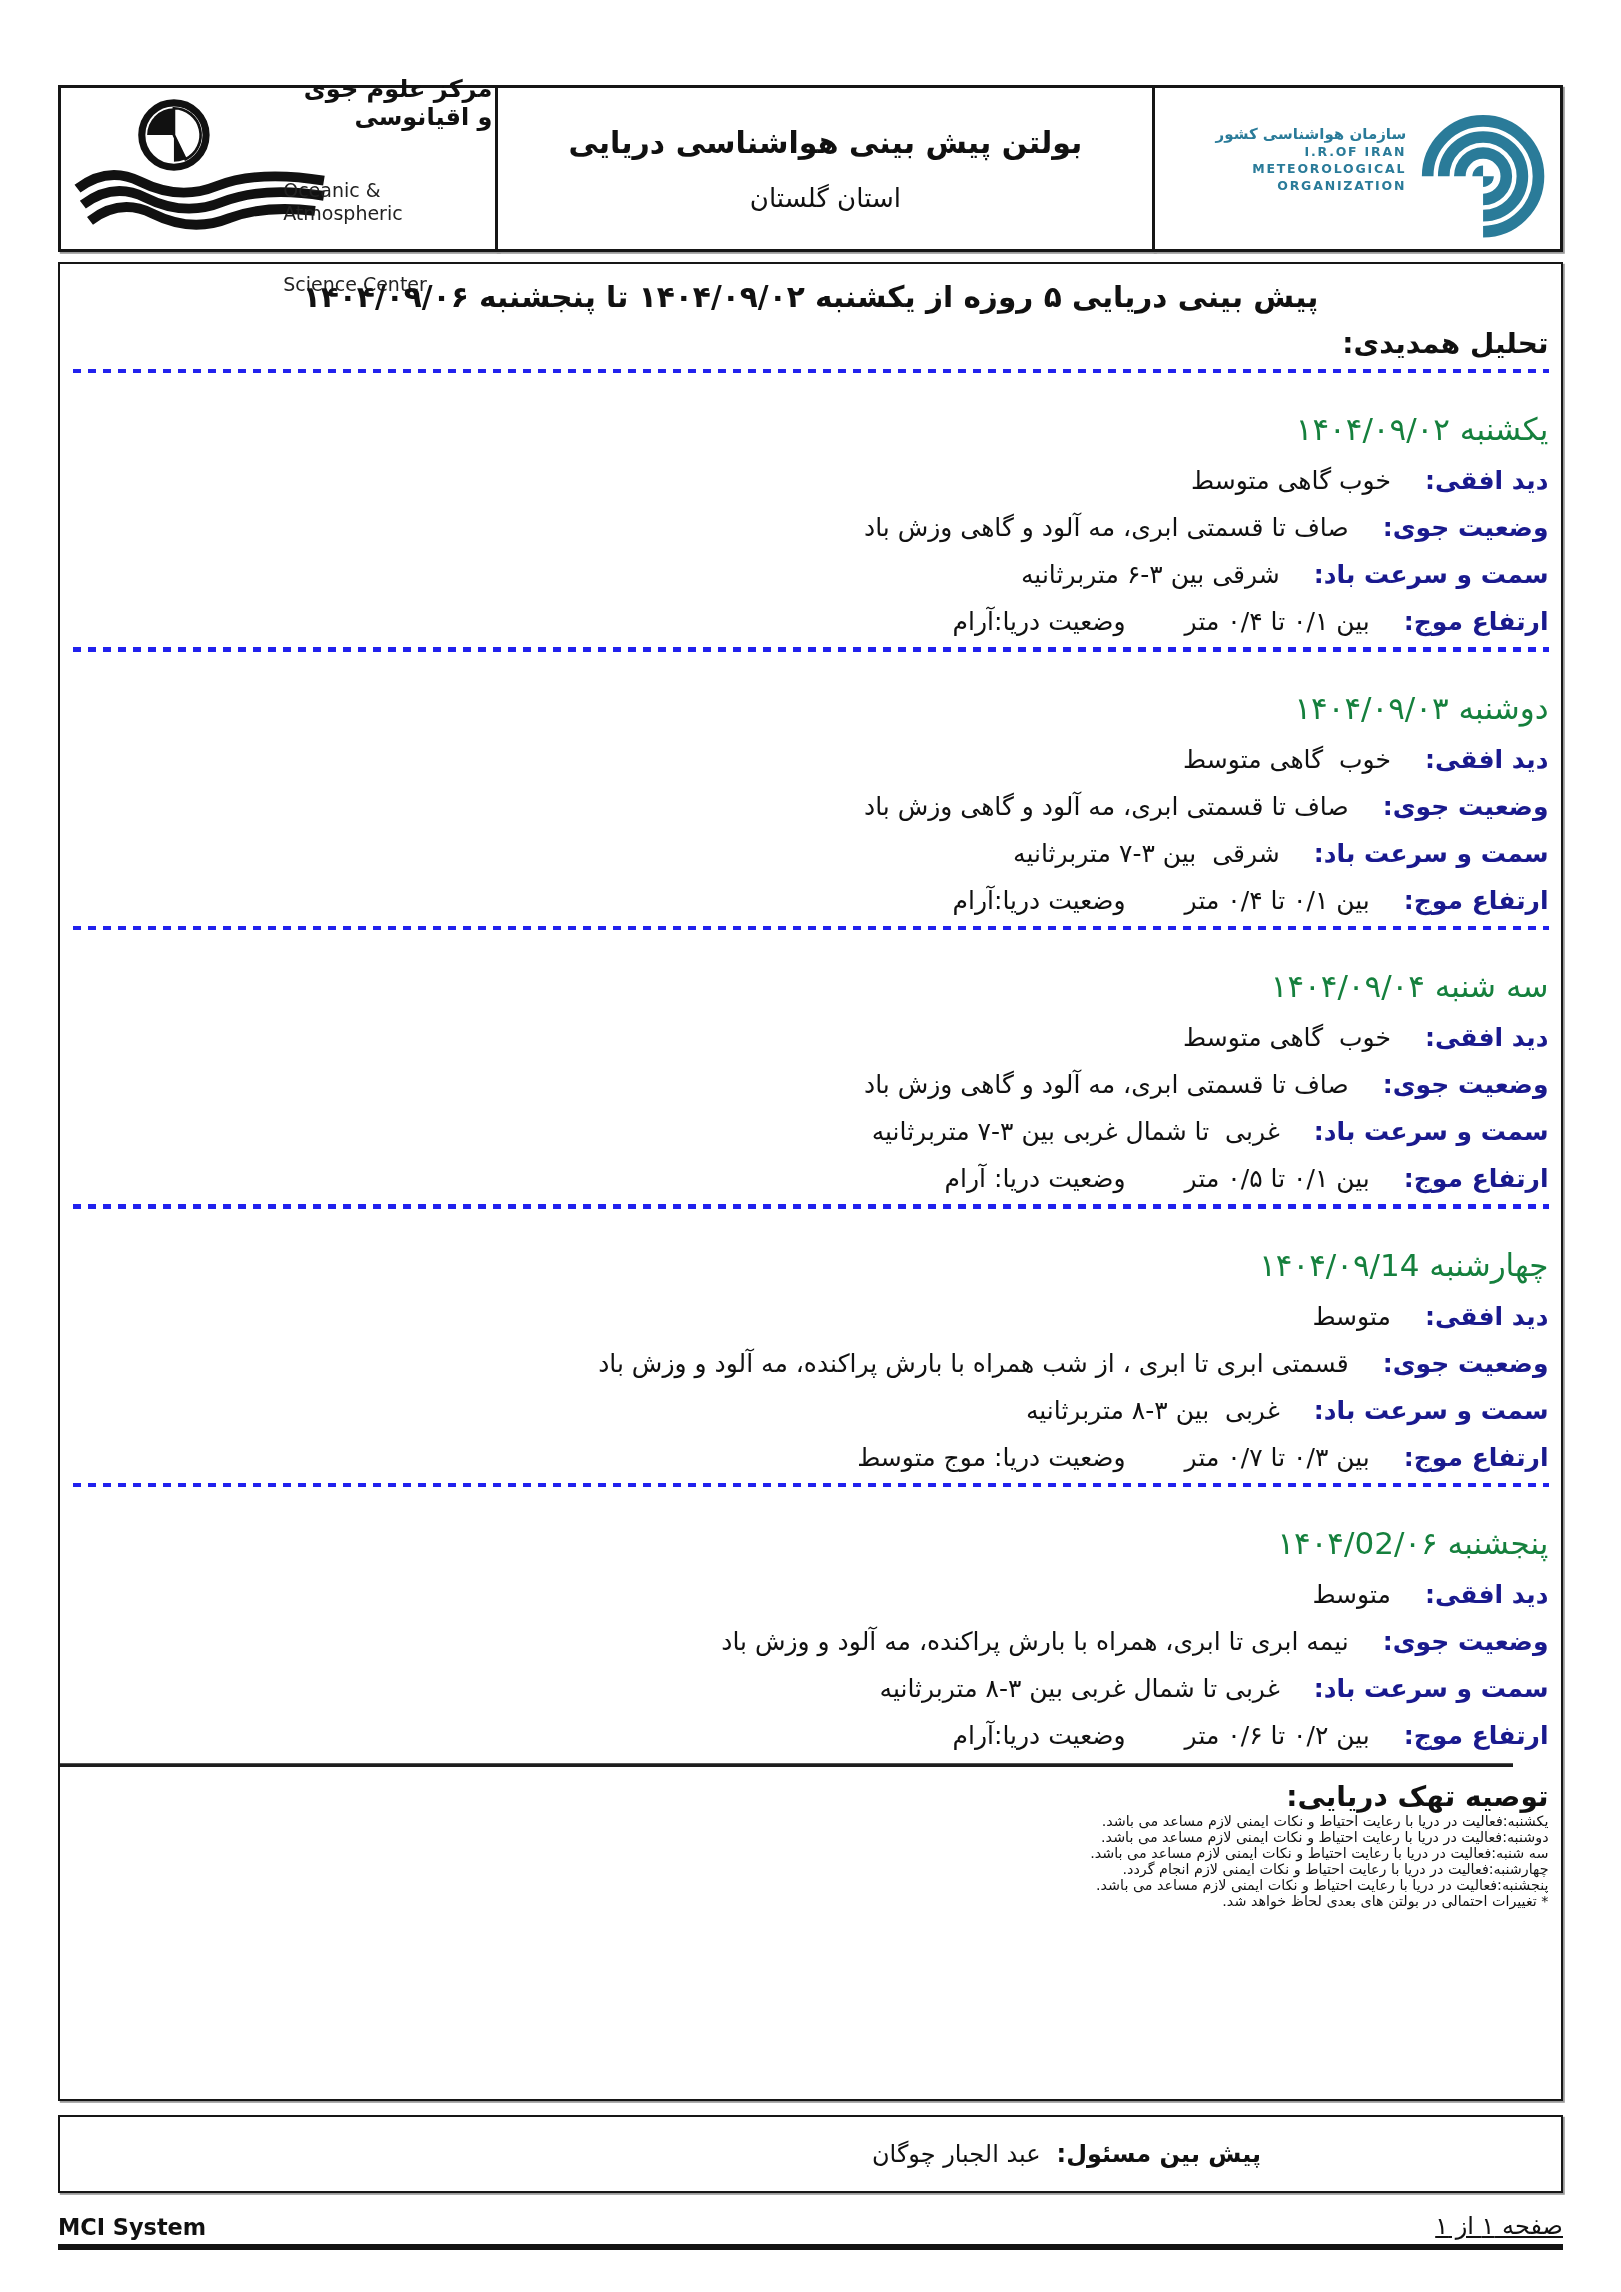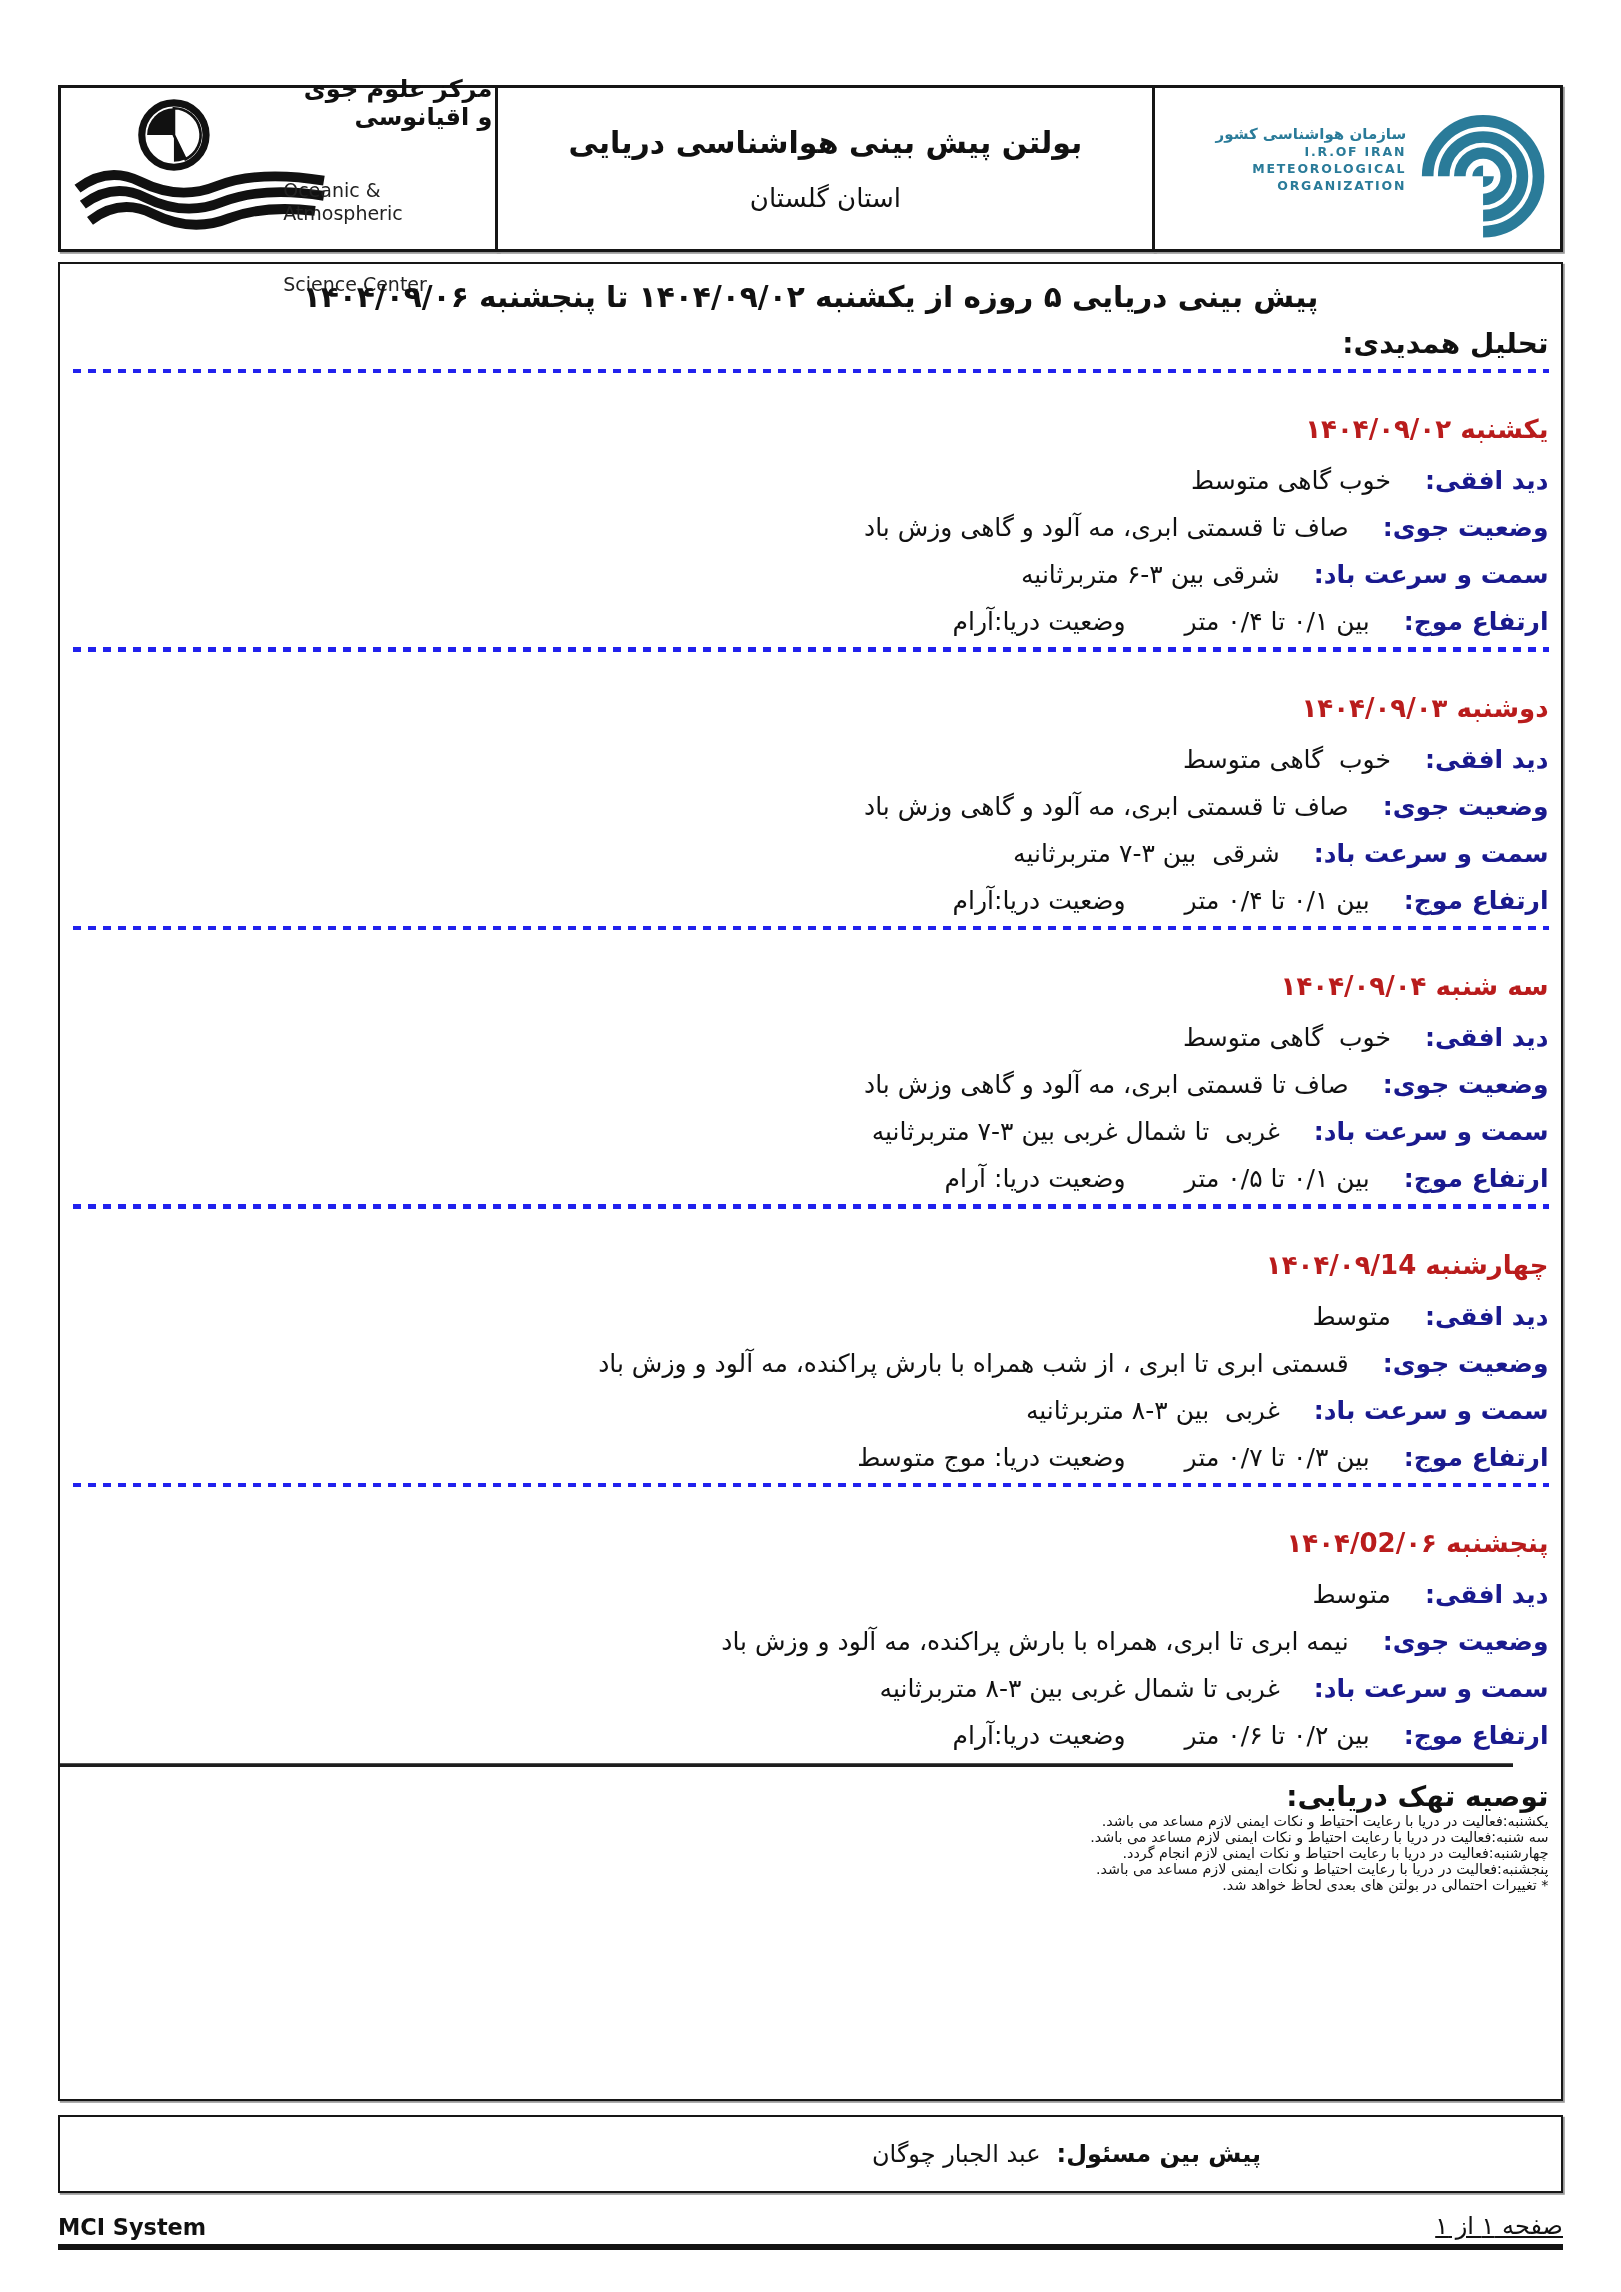--- a/index.html
+++ b/index.html
@@ -26,21 +26,21 @@
   .irimo-en { font-size:12.5px; font-weight:bold; letter-spacing:1.8px; line-height:17px; }
   
   .main-box {
     position:absolute; top:262px; left:58px; right:58px; height:1839px;
     border:2.7px solid #161616; direction:rtl; padding:0 12.5px; box-shadow:1.8px 1.8px 0 #9a9a9a;
   }
   .btitle { text-align:center; font-weight:bold; font-size:29.6px; margin-top:16px; }
   .synoptic { text-align:right; font-weight:bold; font-size:28px; margin-top:12.5px; }
   .dotted-sep { height:4.5px; margin-top:9px;
     background:repeating-linear-gradient(90deg,#2121ee 0 8px, transparent 8px 15px); }
-  .day h3 { color:#b91c1c; font-size:26px; font-weight:bold; line-height:41px; margin-top:36px; text-align:right; padding-left:7.2px; }
+  .day h3 { color:#15803d; font-size:31px; font-weight:normal; line-height:41px; margin-top:36px; text-align:right; padding-left:7.2px; }
   .frow { display:flex; gap:34px; margin-top:15px; font-size:25px; line-height:32px; align-items:baseline; }
   .flabel { color:#1a1a8e; font-weight:bold; white-space:nowrap; }
   .fval { white-space:pre-wrap; }
   .sea { margin-right:25px; }
   .thick-sep { height:4.5px; background:#1d1d1d; margin:10.7px 36px 0 -12.5px;
     border-top:0.9px solid #555; }
   .advisory-title { font-weight:bold; font-size:28px; margin-top:12.5px; text-align:right; }
   
   .signer-box {
     position:absolute; top:2115px; left:58px; right:58px; height:78px;
@@ -218,20 +218,21 @@
     </div>
 
   </section>
 </div>
 
     <div class="thick-sep"></div>
     <div class="advisory-title">توصیه تهک دریایی:</div>
     <div id="advisory-container">
   <p>یکشنبه:فعالیت در دریا  با رعایت احتیاط و نکات ایمنی لازم مساعد می باشد.</p>
 
+  <p>دوشنبه:فعالیت در دریا  با رعایت احتیاط و نکات ایمنی لازم  مساعد می باشد.</p>
 
   <p>سه شنبه:فعالیت در دریا  با رعایت احتیاط و نکات ایمنی لازم  مساعد می باشد.</p>
 
   <p>چهارشنبه:فعالیت در دریا  با رعایت احتیاط و نکات ایمنی لازم  انجام گردد.</p>
 
   <p>پنجشنبه:فعالیت در دریا  با رعایت احتیاط و نکات ایمنی لازم  مساعد می باشد.</p>
 
   <p>* تغییرات احتمالی در بولتن های بعدی لحاظ خواهد شد.</p>
 </div>
   </div>

